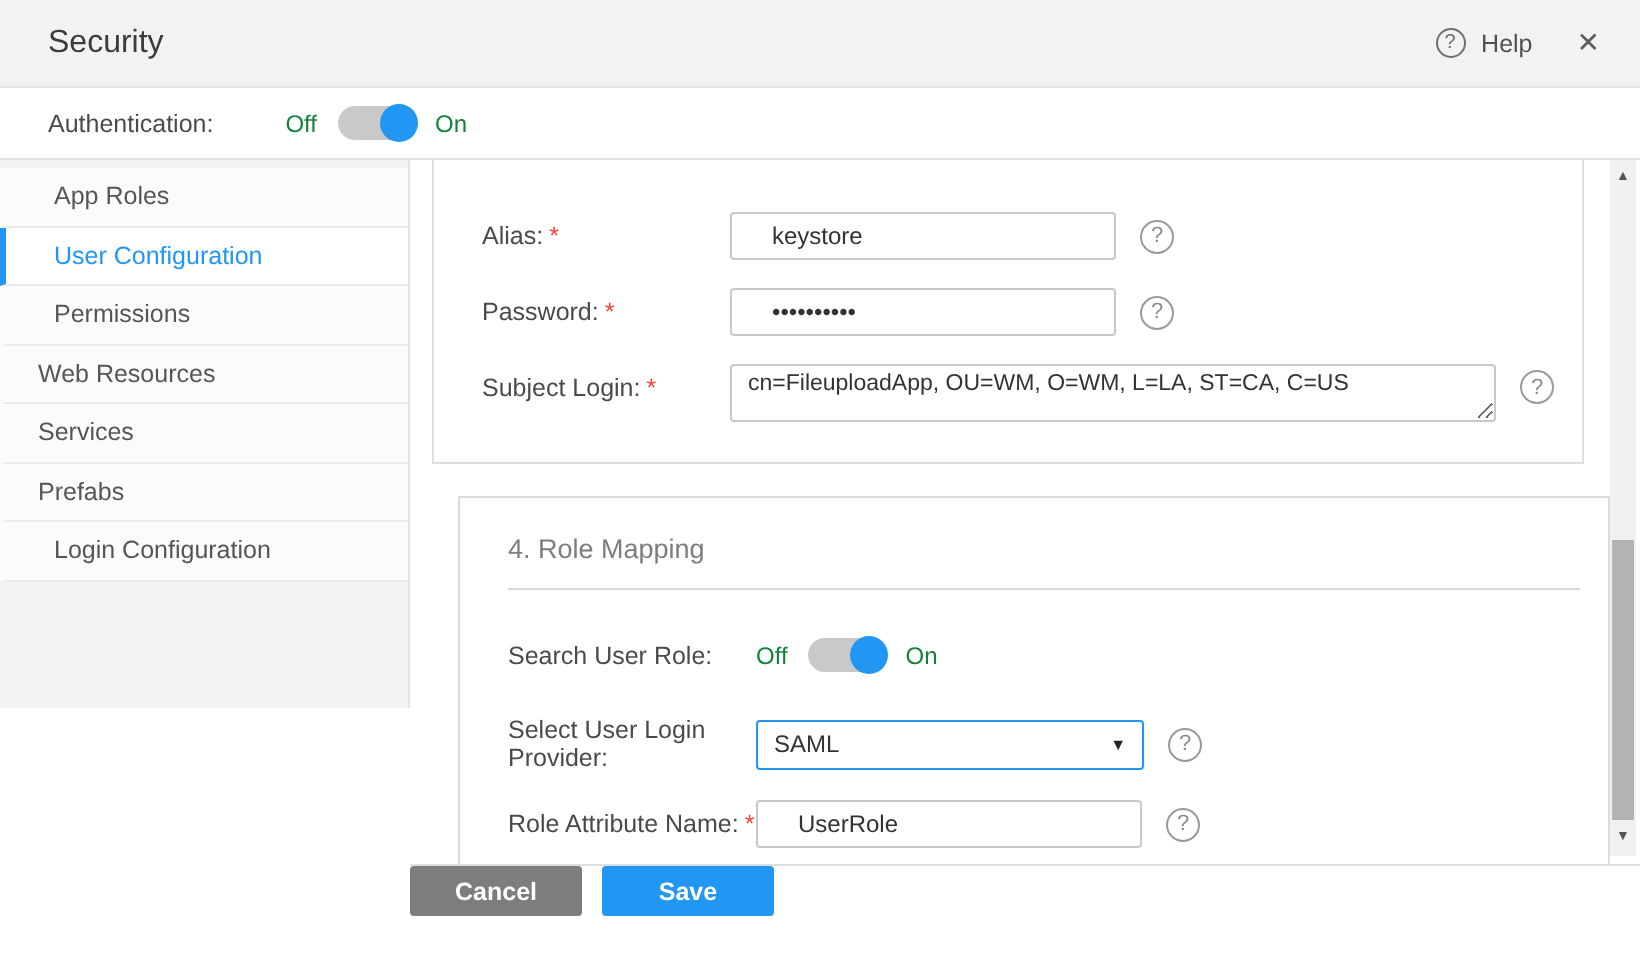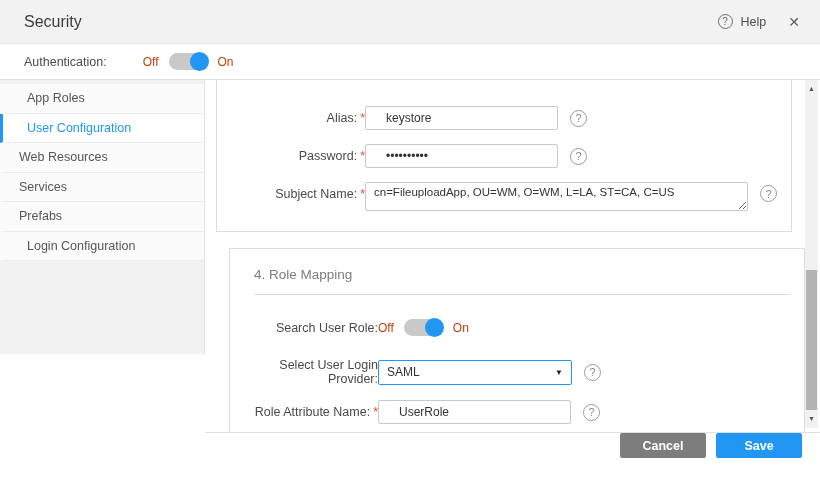--- a/index.html
+++ b/index.html
@@ -31,21 +31,21 @@
   .close-x { font-size: 14px; color: #5d5d5d; margin-left: 14px; cursor: pointer; }
 
   
   .auth-bar {
     height: 36px; flex: 0 0 36px;
     background: #fff; border-bottom: 1px solid #e2e2e2;
     display: flex; align-items: center; padding-left: 24px;
   }
   .auth-label { font-size: 12.5px; color: #4a4a4a; margin-right: 36px; }
   .toggle-group { display: flex; align-items: center; gap: 10px; }
-  .toggle-side-label { font-size: 12px; color: #c2410c; }
+  .toggle-side-label { font-size: 12px; color: #15803d; }
   .toggle {
     width: 39px; height: 17px; background: #c9c9c9; border-radius: 9px;
     position: relative; cursor: pointer;
   }
   .toggle .knob {
     position: absolute; top: -1px; right: -1px;
     width: 19px; height: 19px; border-radius: 50%;
     background: #2196f3;
   }
 
@@ -78,21 +78,21 @@
     width: 576px; margin-left: 11px;
     border: 1px solid #dcdcdc; background: #fff;
     padding: 18px 14px 20px 24px;
   }
   .card.cut-top { margin-top: -10px; padding-top: 35px; }
   .card + .card { margin-top: 16px; margin-left: 24px; }
 
   .form-row { display: flex; align-items: center; margin-bottom: 14px; }
   .form-row:last-child { margin-bottom: 0; }
   .form-row.top-align { align-items: flex-start; }
-  .f-label { width: 124px; flex: 0 0 124px; font-size: 12.5px; color: #4a4a4a; text-align: right; }
+  .f-label { width: 124px; flex: 0 0 124px; font-size: 12.5px; color: #4a4a4a; }
   .f-label .req { color: #f44336; margin-left: 3px; }
   .form-row.top-align .f-label { padding-top: 5px; }
 
   .text-input {
     width: 193px; height: 24px;
     border: 1px solid #c9c9c9; border-radius: 2px;
     font-family: "Liberation Sans", "DejaVu Sans", sans-serif;
     font-size: 12px; color: #333; padding: 0 20px; background: #fff; outline: none;
   }
   textarea.subject-area {
@@ -133,21 +133,21 @@
   .scroll-arrow.up { top: 4px; }
   .scroll-arrow.down { bottom: 4px; }
   .scroll-thumb {
     position: absolute; left: 1px; top: 190px; width: 11px; height: 140px;
     background: #b3b3b3; cursor: pointer;
   }
 
   
   .footer {
     flex: 1; border-top: 1px solid #e0e0e0;
-    display: flex; align-items: center; justify-content: flex-end;
+    display: flex; align-items: center; justify-content: flex-start;
     gap: 10px; padding-right: 18px; background: #fff;
   }
   .btn {
     min-width: 86px; height: 25px; border: none; border-radius: 2px;
     font-family: "Liberation Sans", "DejaVu Sans", sans-serif;
     font-size: 12.5px; font-weight: bold; color: #fff; cursor: pointer;
     display: inline-flex; align-items: center; justify-content: center;
   }
   .btn-cancel { background: #7d7d7d; }
   .btn-save { background: #2196f3; }
@@ -175,20 +175,21 @@
       </div>
       <span class="toggle-side-label">On</span>
     </div>
   </div>
 
   <div class="body">
 
     <div class="sidebar">
       <div class="side-item">App Roles</div>
       <div class="side-item active">User Configuration</div>
+      <div class="side-item">Permissions</div>
       <div class="side-item indent">Web Resources</div>
       <div class="side-item indent">Services</div>
       <div class="side-item indent">Prefabs</div>
       <div class="side-item">Login Configuration</div>
     </div>
 
     <div class="main">
       <div class="viewport">
 
         <div class="card cut-top">
@@ -203,21 +204,21 @@
           <div class="form-row">
             <span class="f-label">
               <span>Password:</span><span class="req">*</span>
             </span>
             <input class="text-input" type="text" value="••••••••••" style="">
             <span class="help-icon">?</span>
           </div>
 
           <div class="form-row top-align">
             <span class="f-label">
-              <span>Subject Name:</span><span class="req">*</span>
+              <span>Subject Login:</span><span class="req">*</span>
             </span>
             <textarea class="subject-area" style="">cn=FileuploadApp, OU=WM, O=WM, L=LA, ST=CA, C=US</textarea>
             <span class="help-icon">?</span>
           </div>
         </div>
 
         <div class="card">
           <div class="section-title">4. Role Mapping</div>
           <hr class="section-rule">
 

